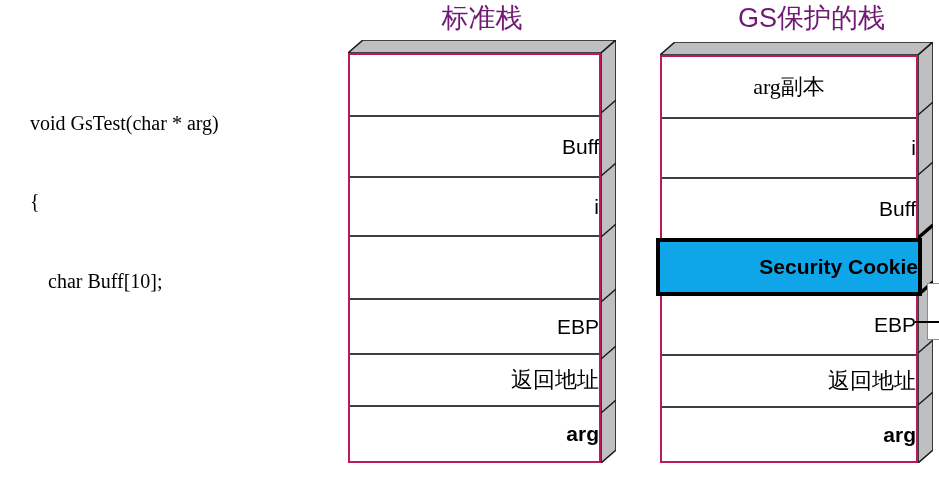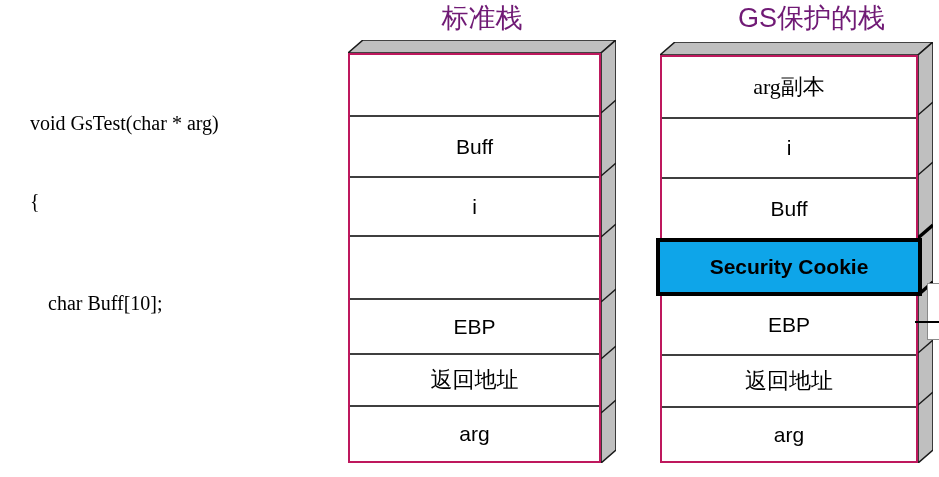--- a/index.html
+++ b/index.html
@@ -20,21 +20,21 @@
     top: 58px;
     width: 310px;
     font-family: "Liberation Serif", serif;
     font-size: 20px;
     line-height: 26px;
     color: #000;
     white-space: pre;
   }
   #code .ln { min-height: 26px; }
   #code .ind { padding-left: 18px; }
-  #code .gap-small { margin-top: 24px; }
+  #code .gap-small { margin-top: 2px; }
 
   
   .stack-title {
     position: absolute;
     top: 0;
     text-align: center;
     font-size: 27px;
     color: #701a75;
     font-family: "Liberation Sans", sans-serif;
   }
@@ -62,22 +62,22 @@
 
   .cell {
     display: flex;
     align-items: center;
     justify-content: center;
     font-size: 21px;
     color: #000;
     background: #fff;
     flex: 0 0 auto;
   }
-  .cell + .cell { border-top: 2px solid #3f3f3f; }
-  .cell:last-child { flex: 1 1 auto; }
+  .cell + .cell { border-top: 2px solid #3f3f3f; justify-content: flex-end; }
+  .cell:last-child { flex: 1 1 auto; font-weight: bold; }
 
   
   #std-stack .cell:nth-child(1) { height: 60px; }
   #std-stack .cell:nth-child(2) { height: 61px; }
   #std-stack .cell:nth-child(3) { height: 59px; }
   #std-stack .cell:nth-child(4) { height: 63px; }
   #std-stack .cell:nth-child(5) { height: 55px; }
   #std-stack .cell:nth-child(6) { height: 52px; }
 
   

